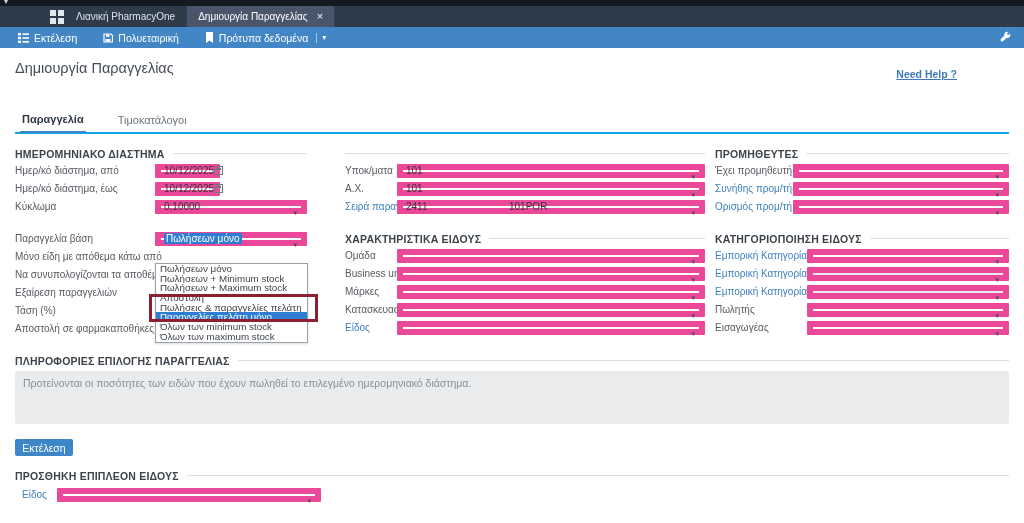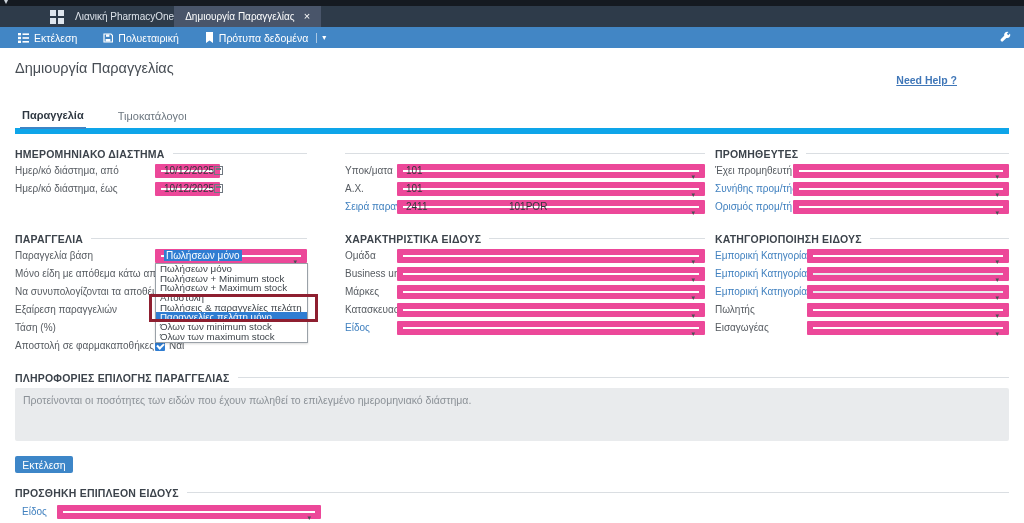--- a/index.html
+++ b/index.html
@@ -9,38 +9,38 @@
     background:#fff; font-family:"Liberation Sans", sans-serif;
   }
 
   
   .top-strip { height:6px; background:#151a21; position:relative; }
   .top-strip .menu-caret { position:absolute; left:4px; top:-3px; color:#cdd4db; font-size:8px; line-height:10px; }
 
   .titlebar { height:21px; background:#2e3b4a; display:flex; align-items:stretch; }
   .launcher { margin-left:50px; align-self:center; display:grid; grid-template-columns:6px 6px; grid-auto-rows:6px; gap:2px; cursor:pointer; }
   .launcher i { background:#dfe6ee; display:block; }
-  .app-tab { color:#dde3ea; font-size:10px; display:flex; align-items:center; padding:0 0; white-space:nowrap; cursor:pointer;margin-left:11px; }
+  .app-tab { color:#dde3ea; font-size:10px; display:flex; align-items:center; padding:0 12px; white-space:nowrap; cursor:pointer; }
   .doc-tab { background:#49556a; color:#fff; font-size:10px; display:flex; align-items:center; gap:9px; padding:0 11px; white-space:nowrap; cursor:pointer; }
   .doc-tab .close { font-size:11px; line-height:11px; }
 
   .toolbar { height:21px; background:#4286c5; display:flex; align-items:center; color:#fff; font-size:10.5px; padding-left:18px; gap:26px; position:relative; }
   .tbtn { display:flex; align-items:center; gap:5px; cursor:pointer; white-space:nowrap; }
   .tbtn svg { display:block; }
   .tb-sep { width:1px; height:10px; background:rgba(255,255,255,.55); margin-left:3px; }
   .tb-caret { font-size:8px; }
   .wrench-btn { position:absolute; right:13px; top:4px; cursor:pointer; }
 
   
   .content { padding:0 15px; position:relative; }
   .page-header { position:relative; height:64px; }
   .page-title { position:absolute; left:0; top:12px; font-size:14.5px; color:#474d54; }
-  .help-link { position:absolute; right:52px; top:26px; font-size:10.5px; font-weight:bold; color:#4077b8; text-decoration:underline; cursor:pointer; }
-
-  .tabstrip { display:flex; gap:30px; border-bottom:6px solid #0ea5e9; height:22px; align-items:flex-end; padding-left:5px; }
+  .help-link { position:absolute; right:52px; top:20px; font-size:10.5px; font-weight:bold; color:#4077b8; text-decoration:underline; cursor:pointer; }
+
+  .tabstrip { display:flex; gap:30px; border-bottom:2px solid #0ea5e9; height:22px; align-items:flex-end; padding-left:5px; }
   .tab { font-size:11px; color:#6d7780; padding:0 2px 6px; cursor:pointer; white-space:nowrap; }
   .tab.active { color:#2f3842; font-weight:bold; border-bottom:2px solid #3d85c6; margin-bottom:-1px; }
 
   .sections-row { display:flex; margin-top:13px; }
   .row2 { margin-top:14px; }
   .col-a { width:292px; margin-right:38px; position:relative; }
   .col-b { width:360px; margin-right:10px; }
   .col-c { width:294px; }
 
   .sec-header { display:flex; align-items:center; gap:8px; height:13px; margin-bottom:4px; }
@@ -179,20 +179,27 @@
           <span class="cal-icon"></span>
         </div>
       </div>
       <div class="frow">
         <span class="flabel">Ημερ/κό διάστημα, έως</span>
         <div class="ctrl date">
           <span class="val">10/12/2025</span>
           <span class="cal-icon"></span>
         </div>
       </div>
+      <div class="frow">
+        <span class="flabel">Κύκλωμα</span>
+        <div class="ctrl">
+          <span class="val">0,10000</span>
+          <span class="caret">▾</span>
+        </div>
+      </div>
     </div>
 
     <div class="col-b">
       <div class="sec-header">
         <span class="sec-rule"></span>
       </div>
       <div class="frow">
         <span class="flabel">Υποκ/ματα</span>
         <div class="ctrl">
           <span class="val">101</span>
@@ -238,24 +245,20 @@
         <div class="ctrl">
           <span class="caret">▾</span>
         </div>
       </div>
     </div>
   </div>
 
   <div class="sections-row row2">
 
     <div class="col-a">
-      <div class="sec-header">
-        <span class="sec-title">ΠΑΡΑΓΓΕΛΙΑ</span>
-        <span class="sec-rule"></span>
-      </div>
       <div class="frow">
         <span class="flabel">Παραγγελία βάση</span>
         <div class="ctrl">
           <span class="sel-hl">Πωλήσεων μόνο</span>
           <span class="caret">▾</span>
         </div>
       </div>
       <div class="frow">
         <span class="flabel">Μόνο είδη με απόθεμα κάτω από</span>
         <div class="spacer"></div>

